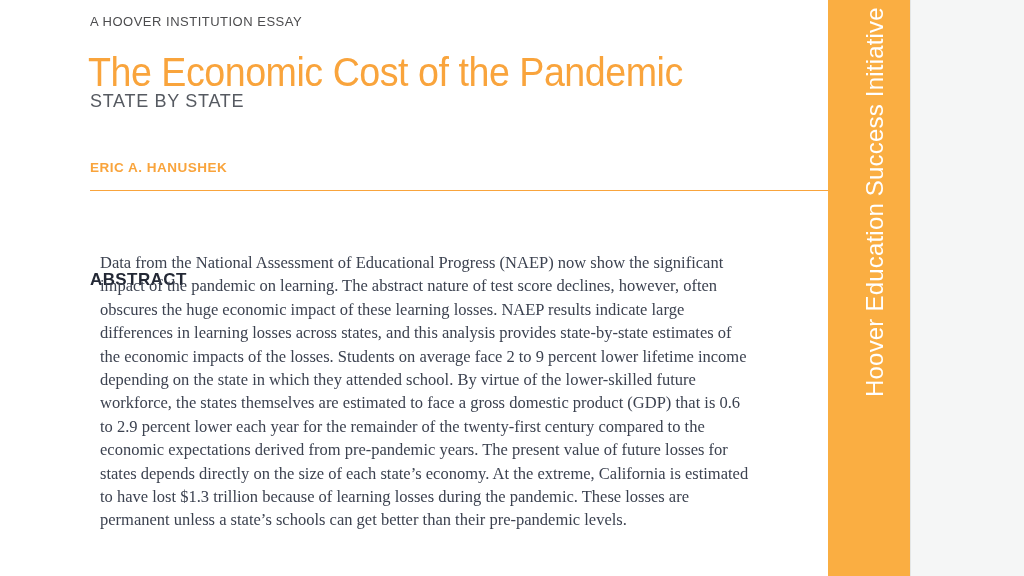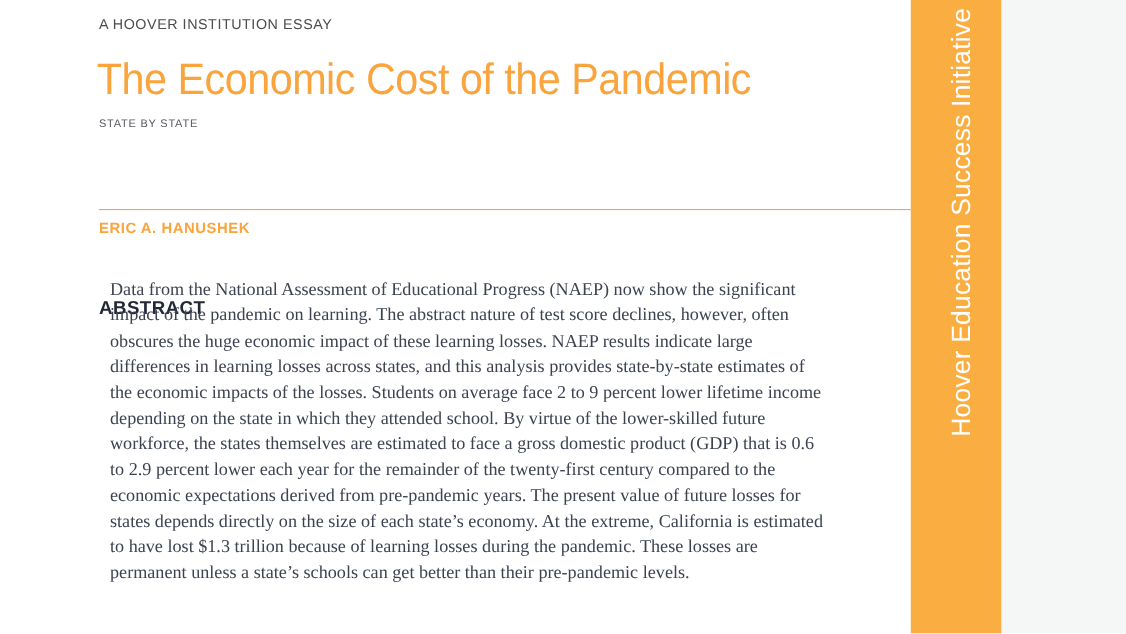--- a/index.html
+++ b/index.html
@@ -65,34 +65,33 @@
     font-weight: 400;
     letter-spacing: -0.5px;
     white-space: nowrap;
     color: var(--accent-orange);
     transform: scaleX(0.94);
     transform-origin: left top;
   }
 
   .subtitle {
     position: absolute;
-    left: 90px; top: 107px;
-    font-size: 10px;
+    left: 90px; top: 91px;
+    font-size: 18px;
     letter-spacing: 0.7px;
     color: var(--subtitle-gray);
   }
 
   .author {
     position: absolute;
     left: 90px; top: 160px;
     font-size: 13.5px;
     font-weight: 700;
     letter-spacing: 0.5px;
     color: var(--accent-orange);
-    margin-top: 40px;
   }
 
   .rule {
     position: absolute;
     left: 90px; top: 190px;
     width: 738px;
     border: none;
     border-top: 1.5px solid var(--accent-orange);
   }
 

